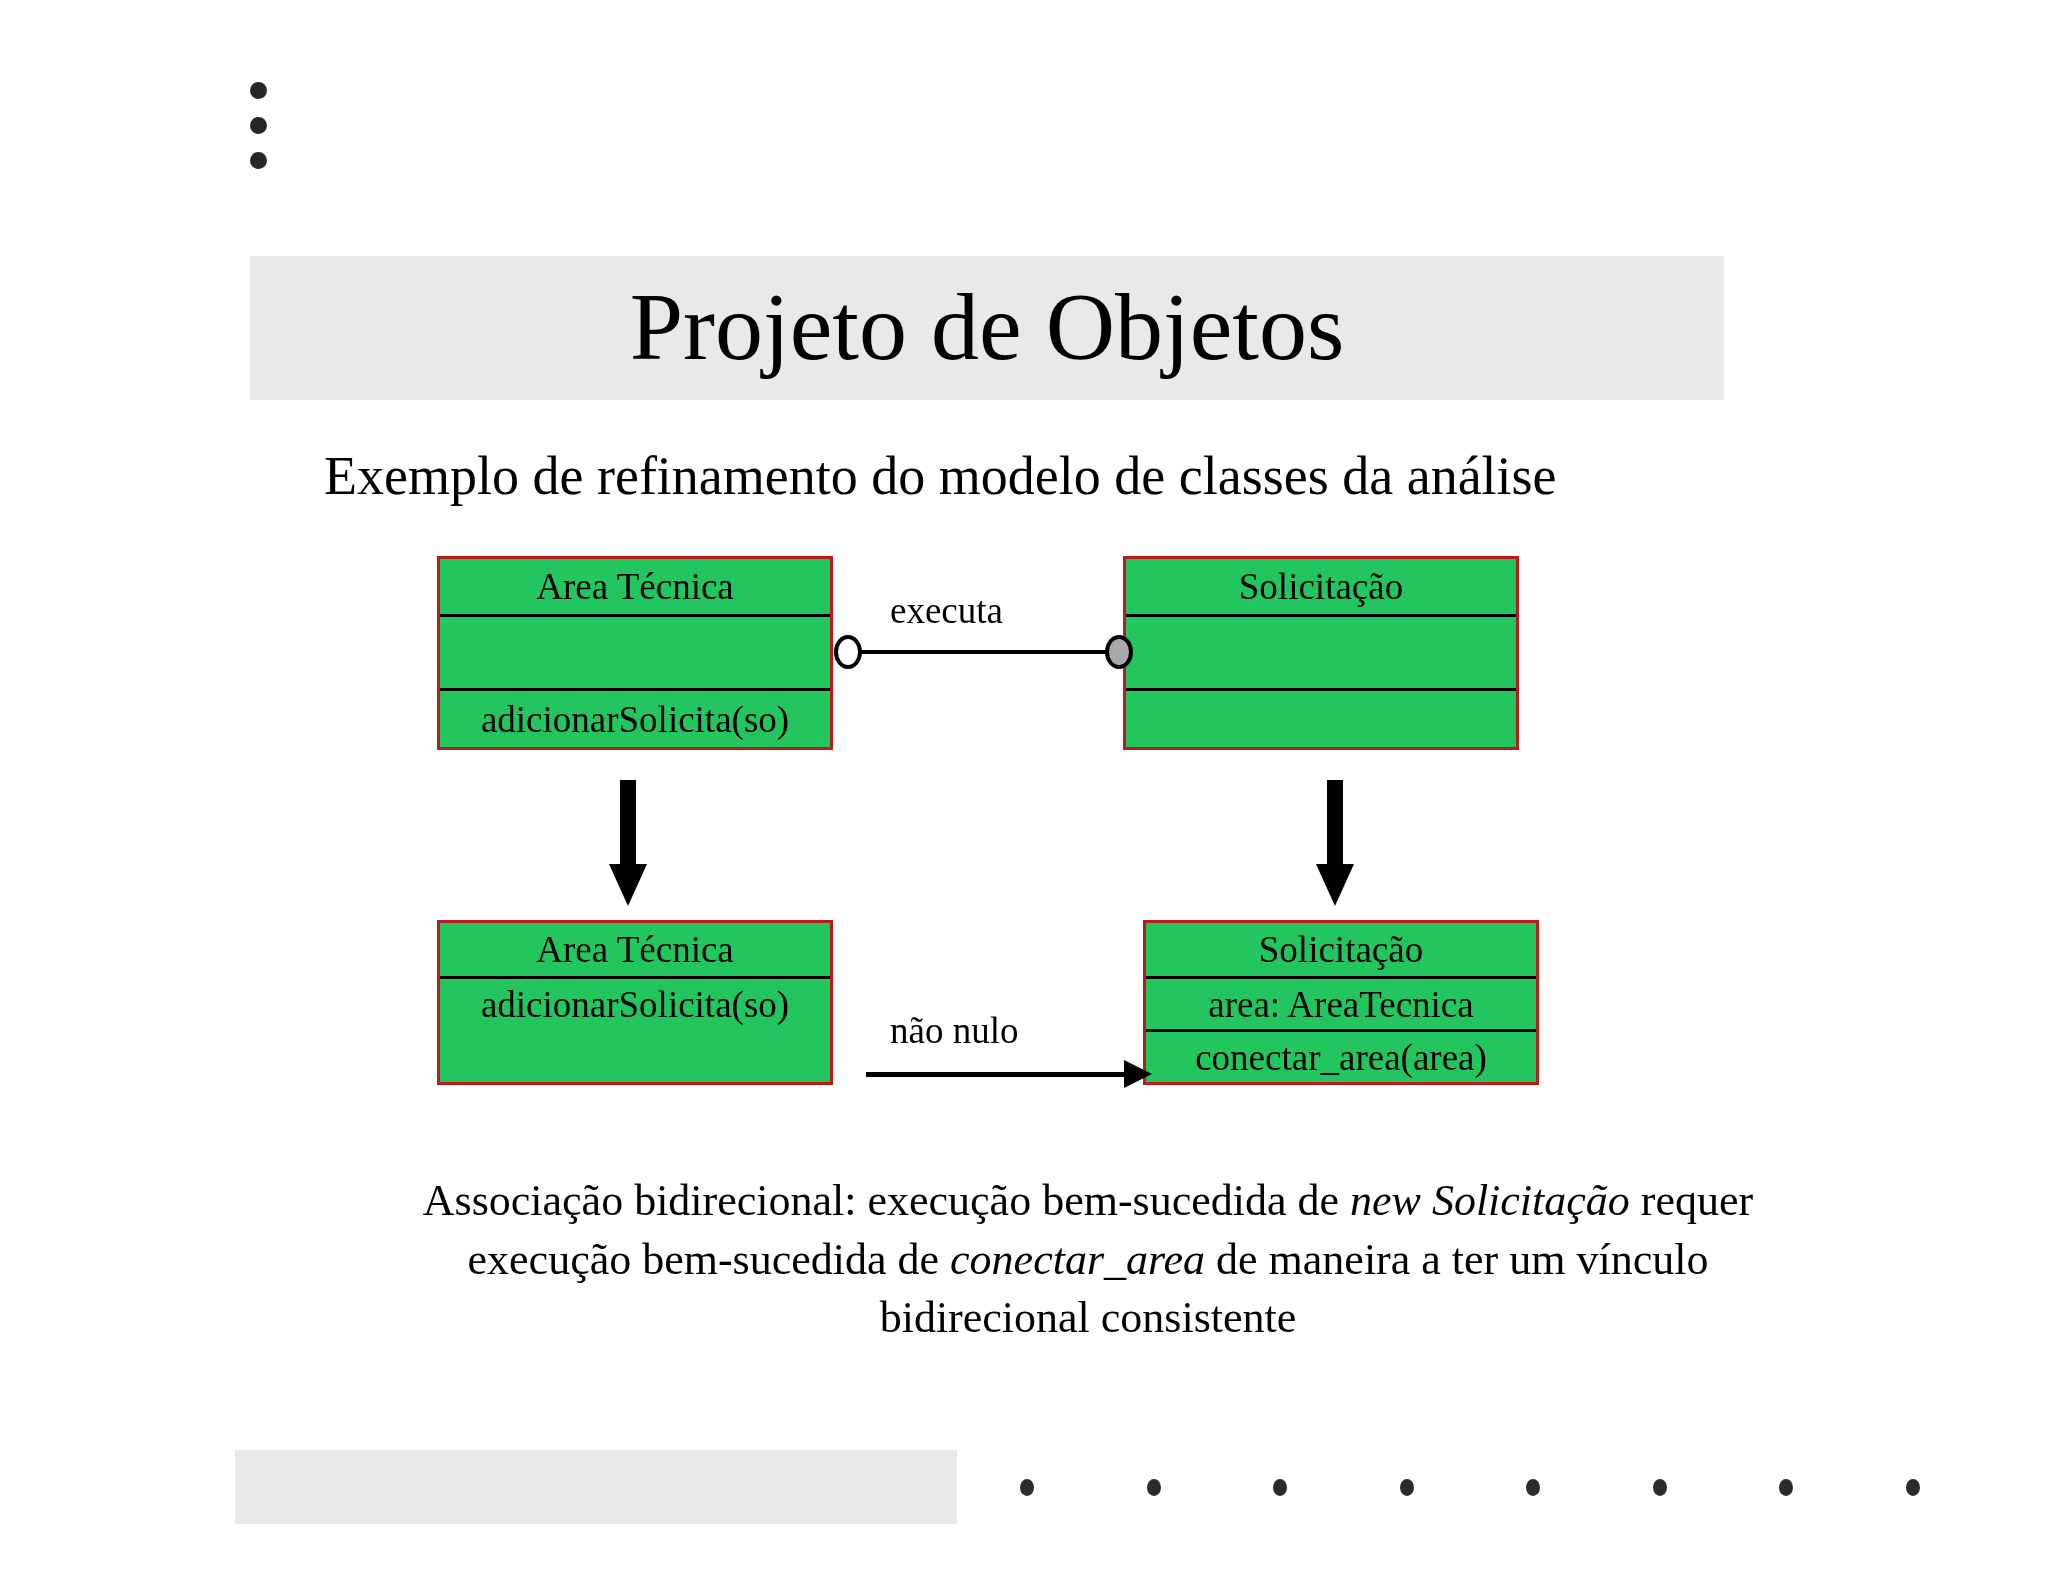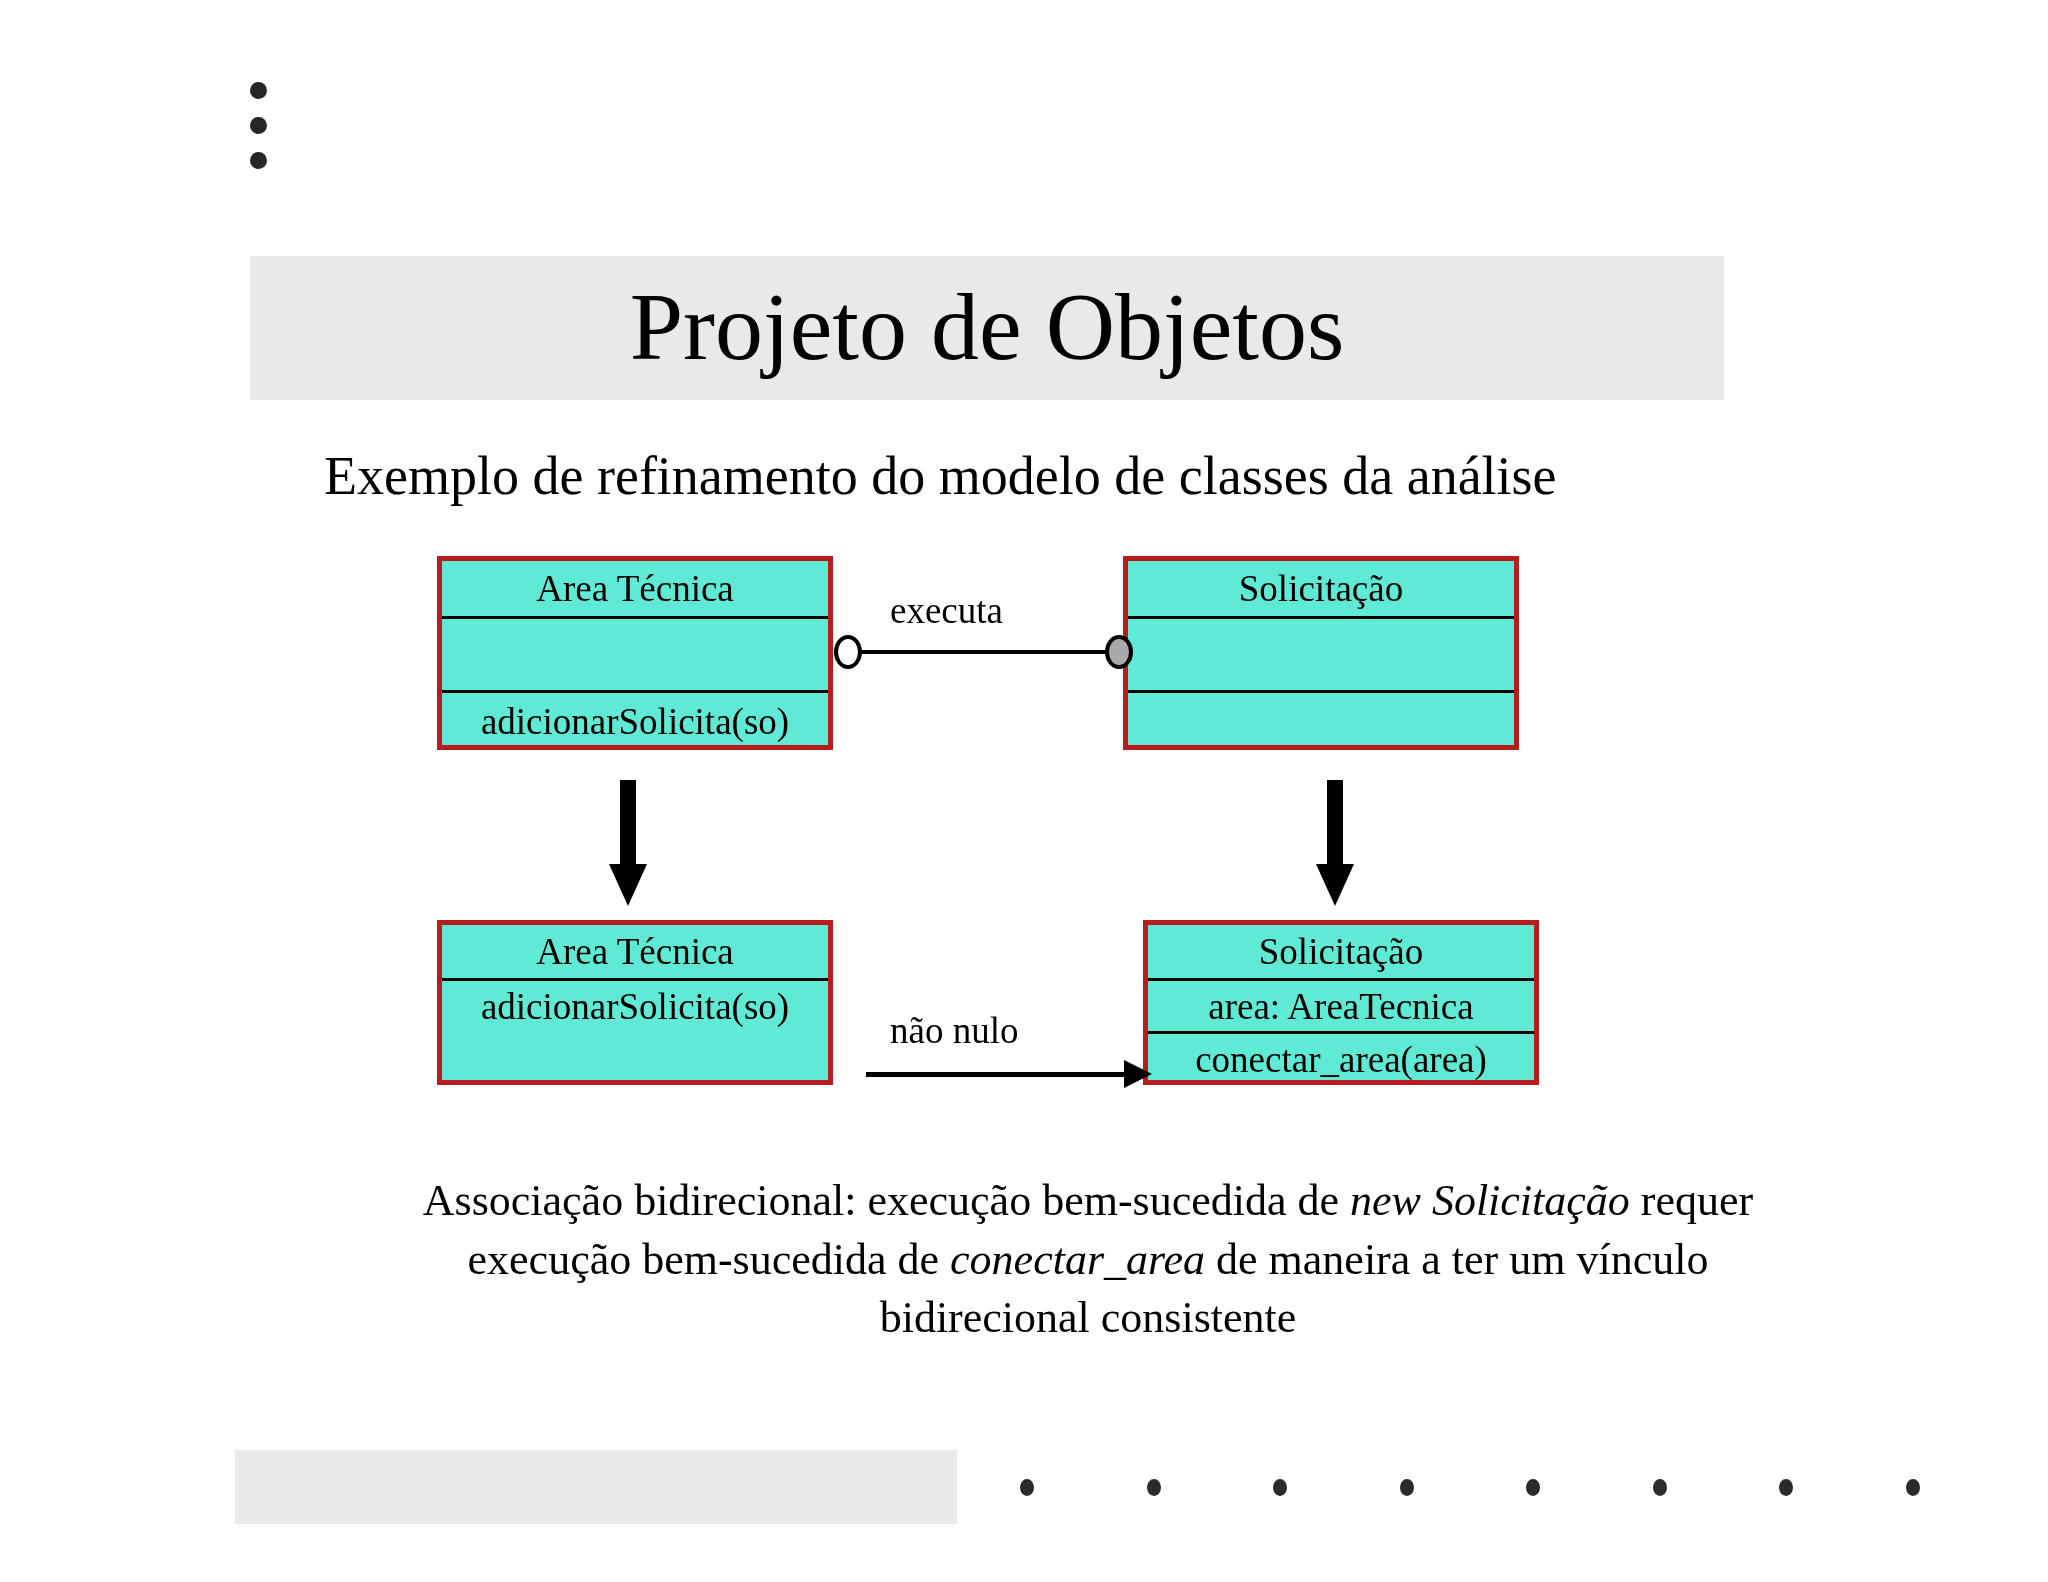--- a/index.html
+++ b/index.html
@@ -76,22 +76,22 @@
   .diagram {
     position: absolute;
     left: 0;
     top: 0;
     width: 2048px;
     height: 1582px;
   }
 
   .uml-box {
     position: absolute;
-    border: 5px solid #b91c1c;
-    background: #5eead4;
+    border: 3px solid #b91c1c;
+    background: #22c55e;
     box-sizing: border-box;
   }
   .uml-row {
     box-sizing: border-box;
     display: flex;
     align-items: center;
     justify-content: center;
     font-size: 37px;
     line-height: 1;
     white-space: nowrap;

